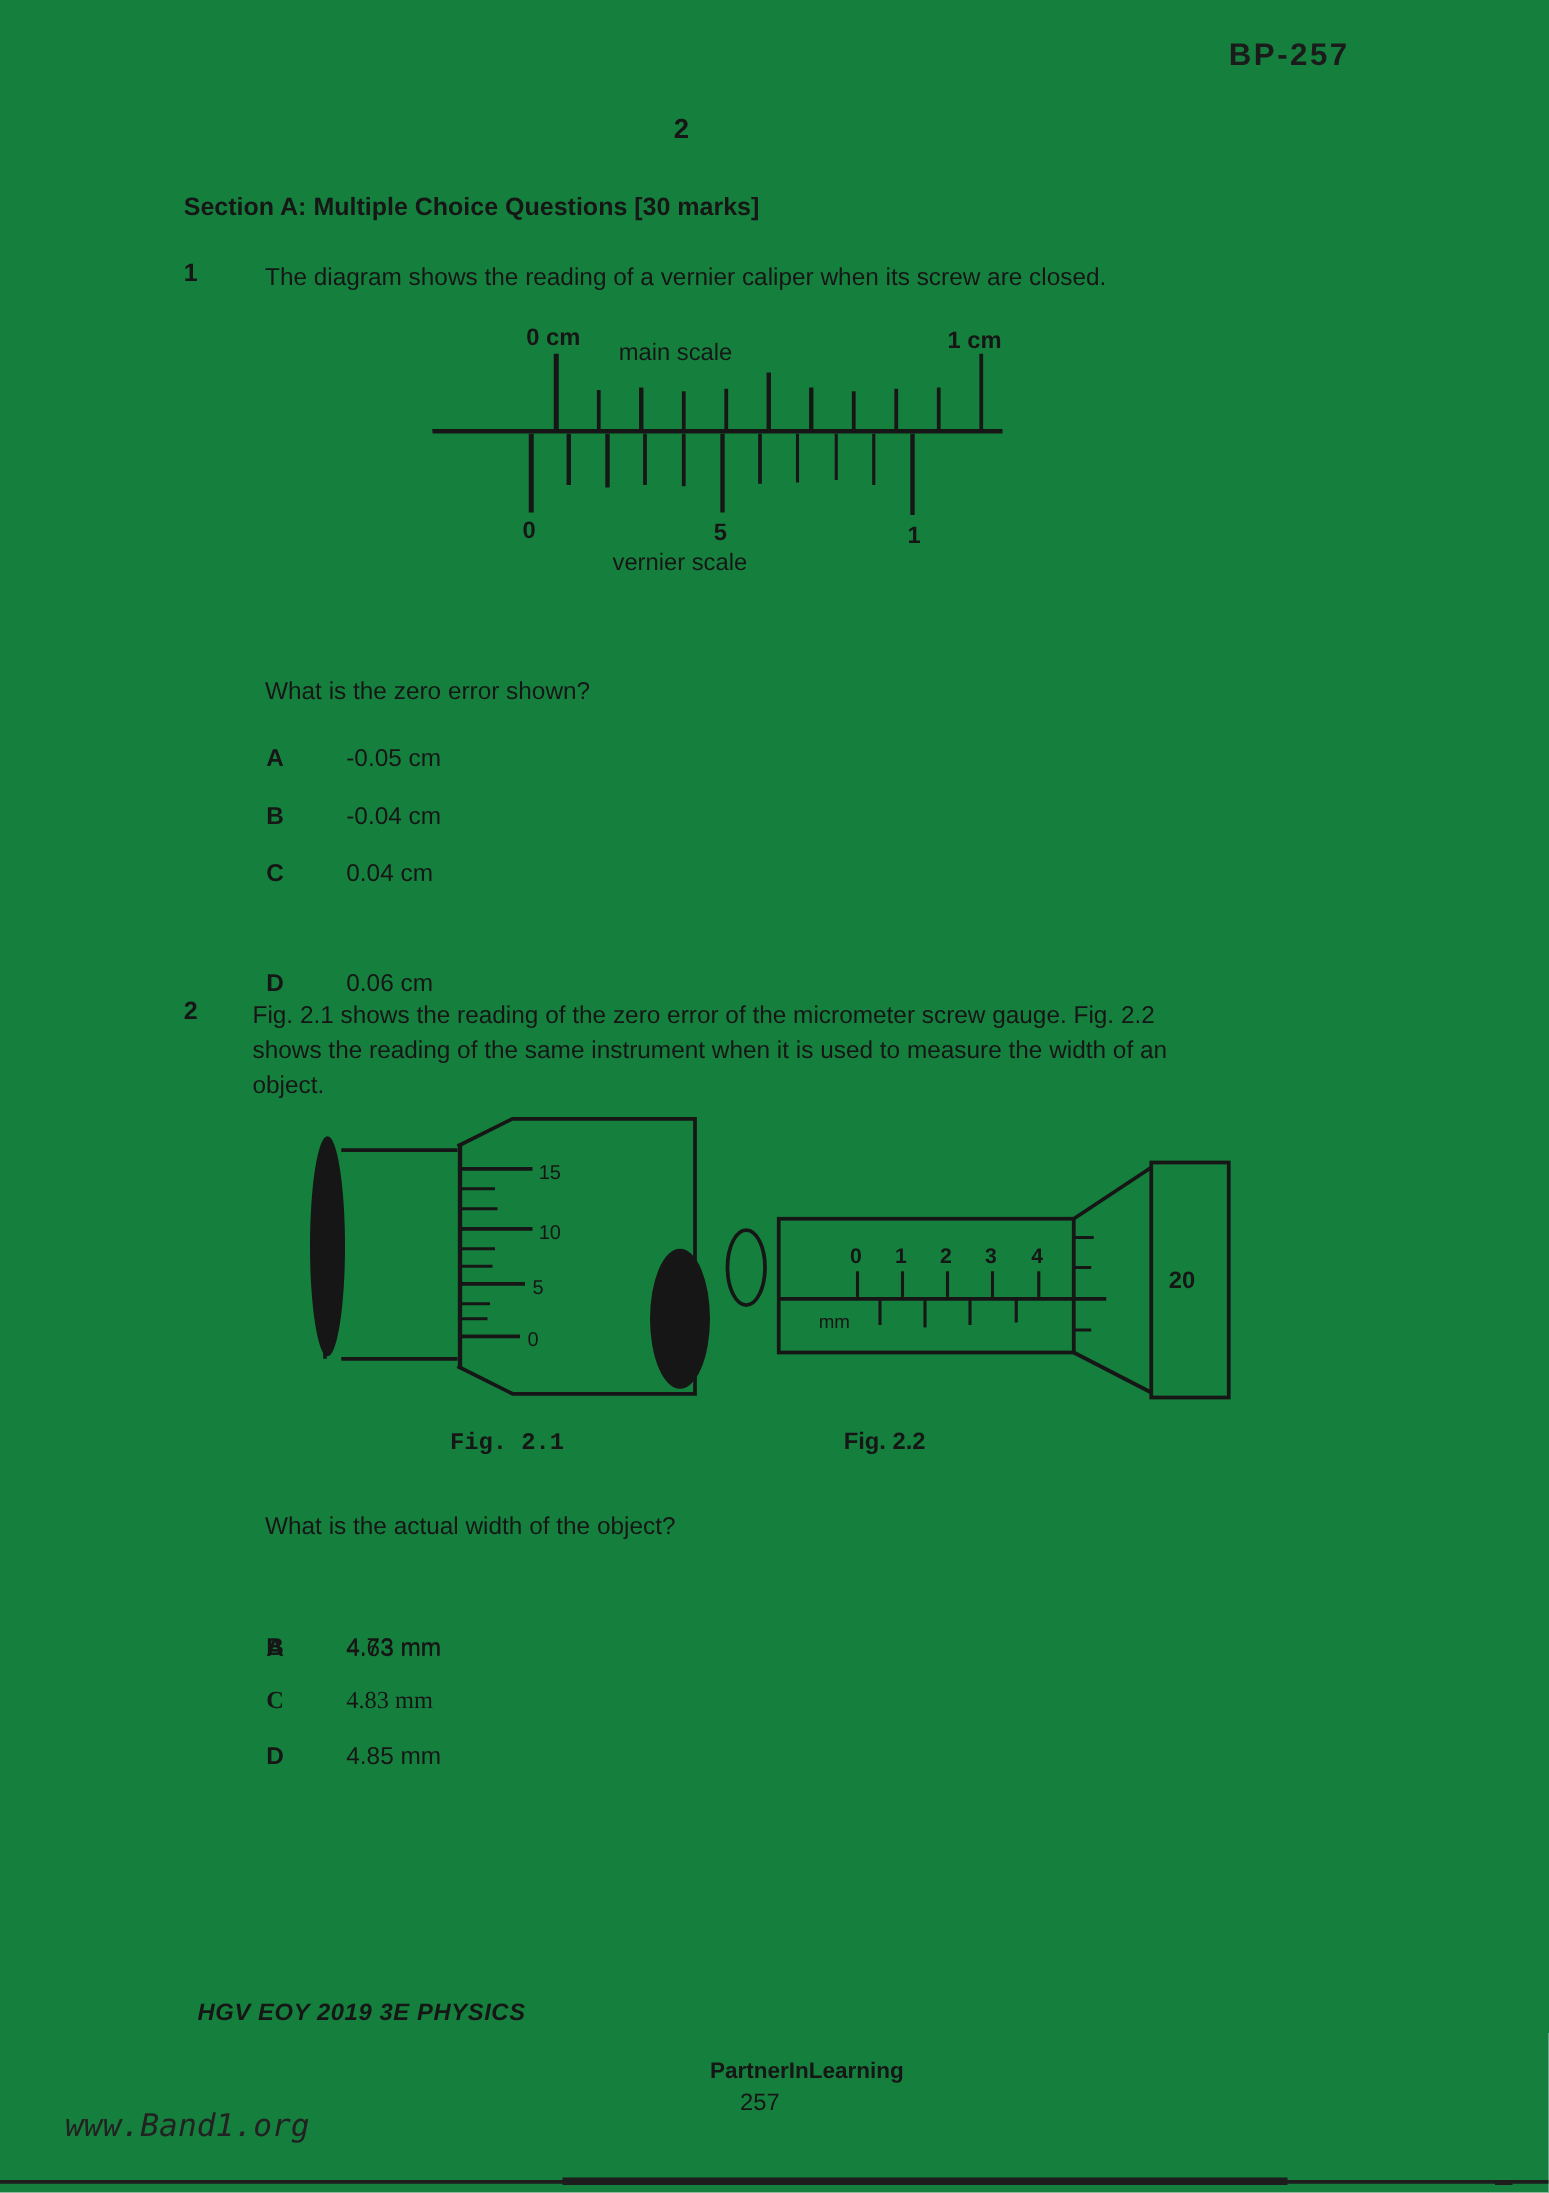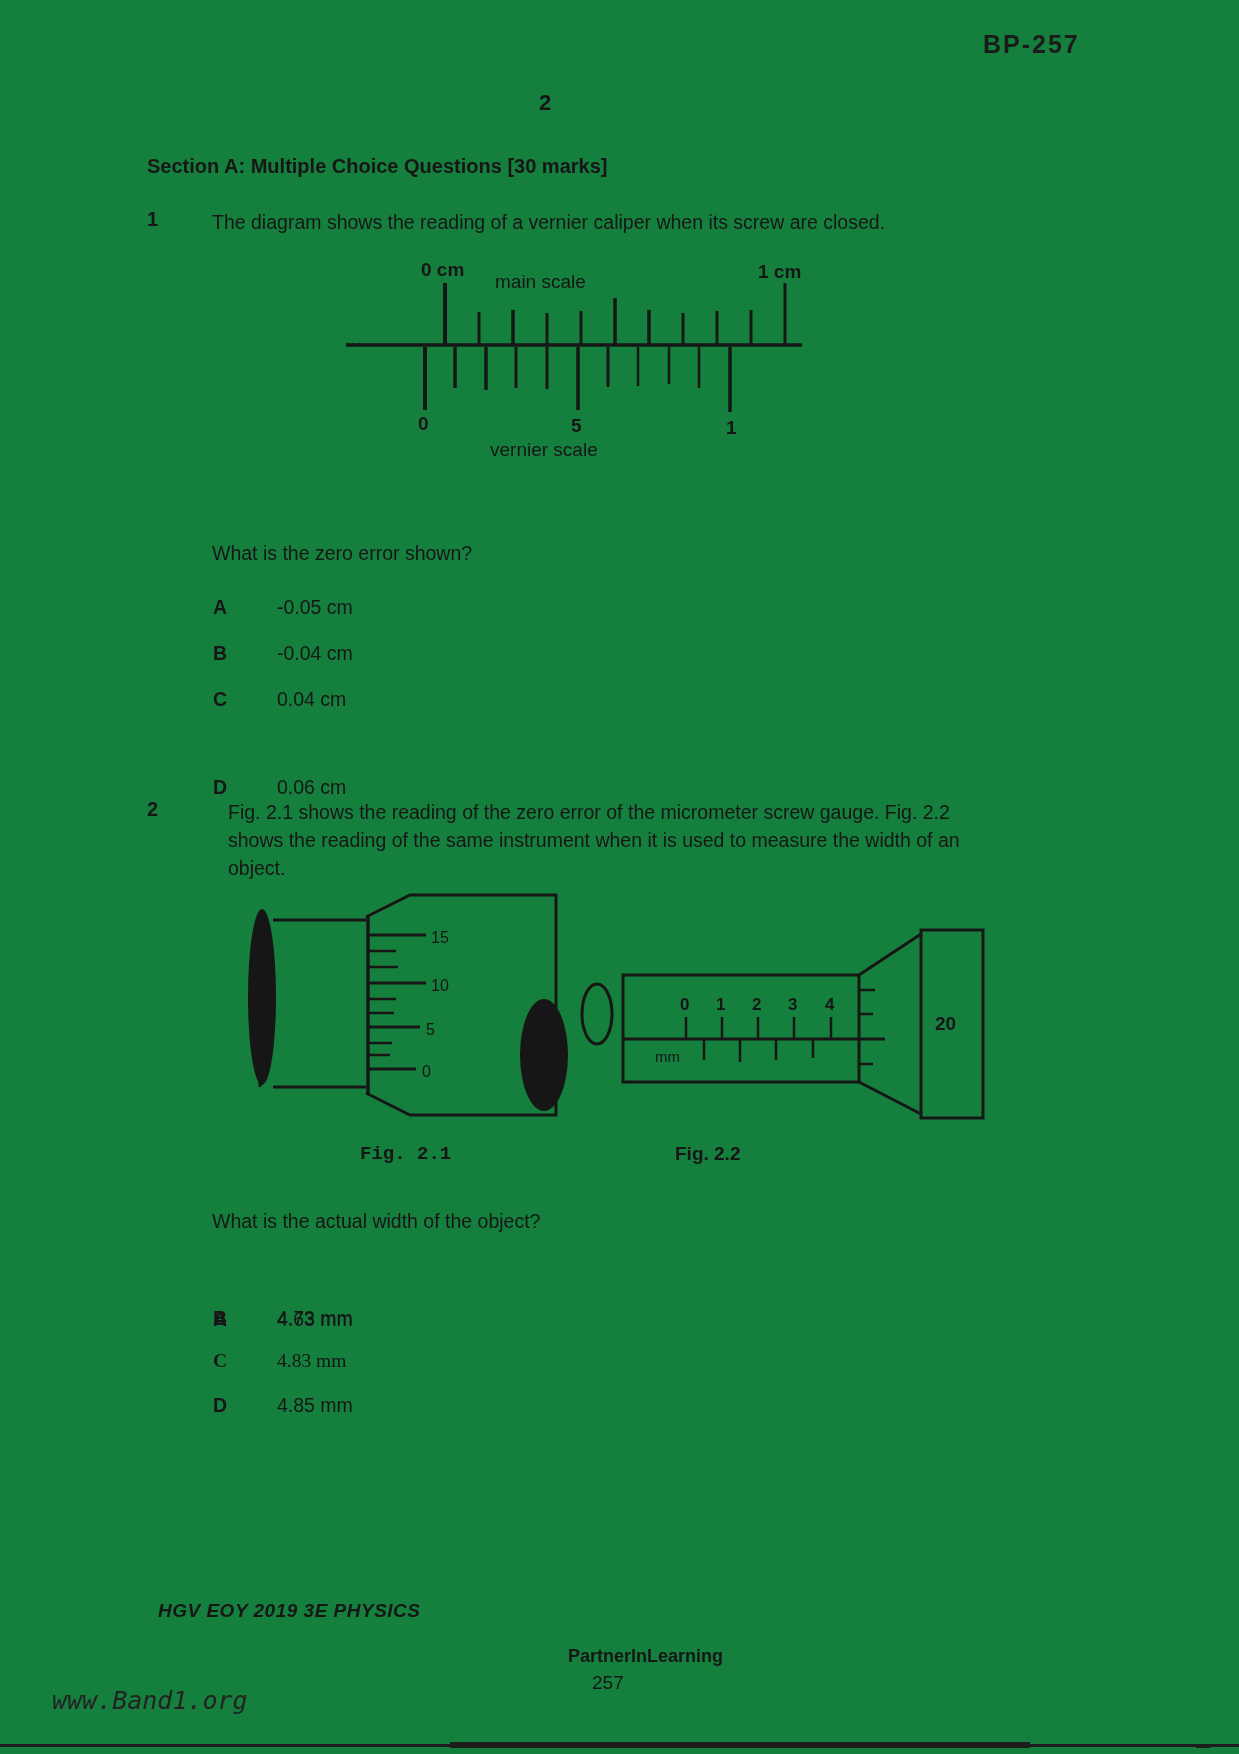--- a/index.html
+++ b/index.html
@@ -85,21 +85,21 @@
     <span class="opt-letter">B</span><span class="opt-value">-0.04 cm</span>
   </div>
   <div class="abs" style="left:213px;top:688px;">
     <span class="opt-letter">C</span><span class="opt-value">0.04 cm</span>
   </div>
   <div class="abs" style="left:213px;top:776px;">
     <span class="opt-letter">D</span><span class="opt-value">0.06 cm</span>
   </div>
 
   <div class="abs qnum" style="left:147px;top:798px;">2</div>
-  <div class="abs stem" style="left:228px;top:798px;width:752px;">Fig. 2.1 shows the reading of the zero error of the micrometer screw gauge. Fig. 2.2 shows the reading of the same instrument when it is used to measure the width of an object.</div>
+  <div class="abs stem" style="left:202px;top:798px;width:752px;">Fig. 2.1 shows the reading of the zero error of the micrometer screw gauge. Fig. 2.2 shows the reading of the same instrument when it is used to measure the width of an object.</div>
 
   <svg class="abs" style="left:238px;top:885px;" width="330" height="240" viewBox="0 0 330 240">
     <g stroke="#161616" fill="none">
       <path d="M35 35 H128" stroke-width="3"></path>
       <path d="M35 202 H128" stroke-width="3"></path>
       <path d="M22 35 V202" stroke-width="3"></path>
       <path d="M128 32 L172 10 H318 V230 H172 L128 208" stroke-width="3"></path>
     </g>
     <ellipse cx="24" cy="112" rx="14" ry="88" fill="#161616"></ellipse>
     <ellipse cx="306" cy="170" rx="24" ry="56" fill="#161616"></ellipse>

